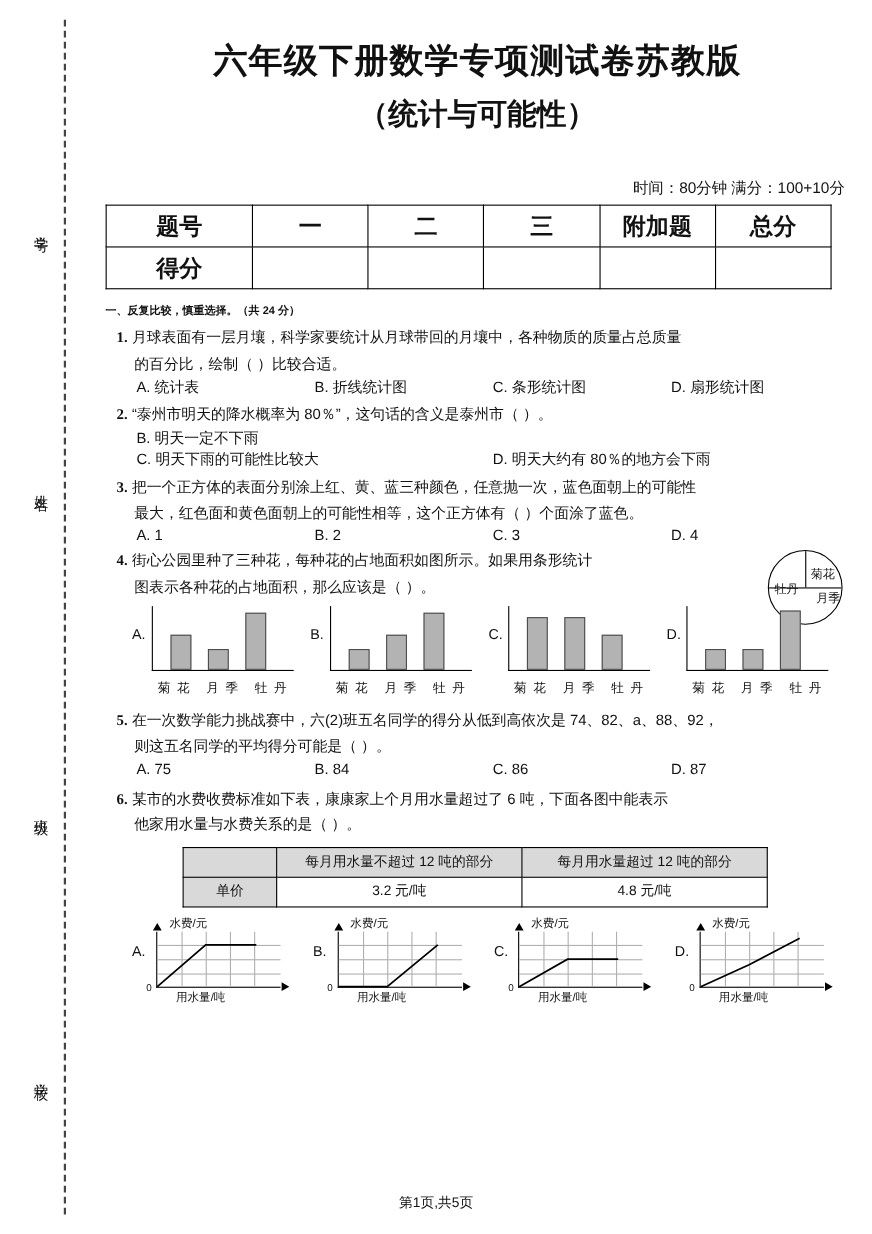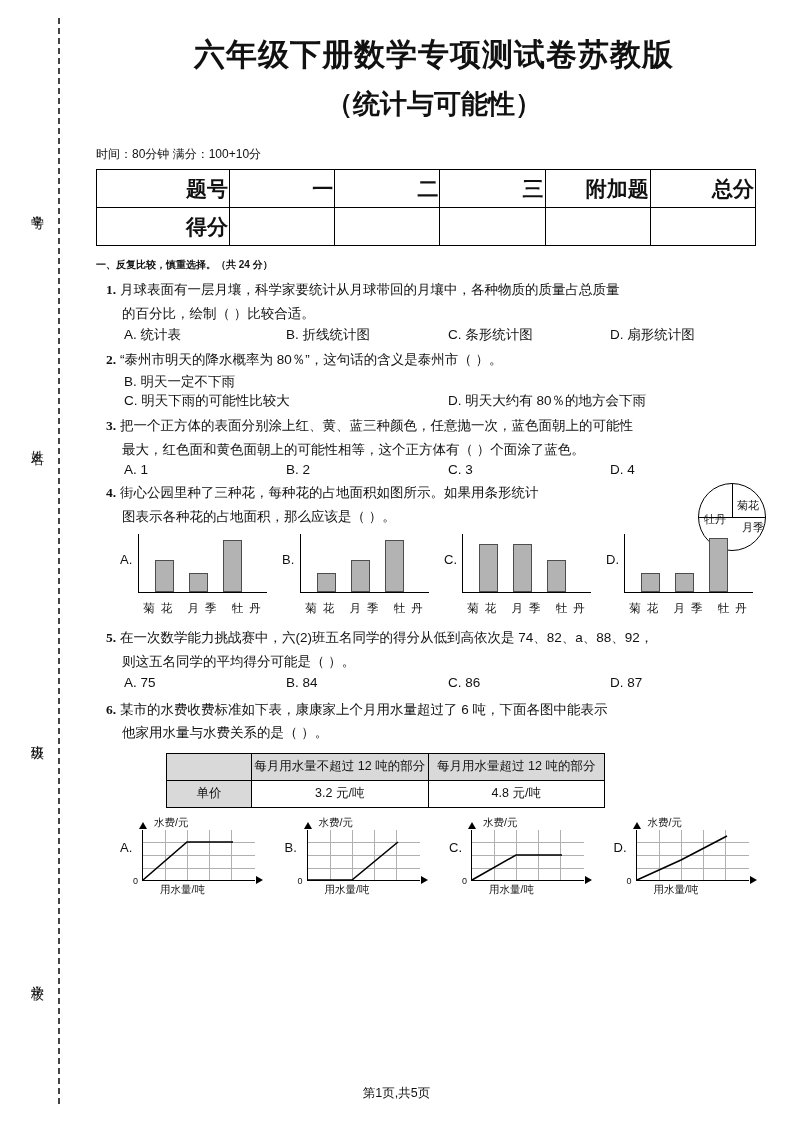--- a/index.html
+++ b/index.html
@@ -44,36 +44,37 @@
     font-family:"Liberation Sans","DejaVu Sans",sans-serif;
   }
   h2.subtitle{
     text-align:center;
     font-size:27px;
     font-weight:bold;
     margin:10px 0 0 0;
     font-family:"Liberation Sans","DejaVu Sans",sans-serif;
   }
   .meta{
-    font-size:12px;
-    margin-top:24px;
+    text-align:right;
+    font-size:14px;
+    margin-top:40px;
     padding-right:4px;
     font-family:"Liberation Sans","DejaVu Sans",sans-serif;
   }
 
   table.score{
     border-collapse:collapse;
     width:660px;
     margin-top:6px;
     table-layout:fixed;
   }
   table.score td{
     border:1.5px solid #000;
     height:35px;
-    text-align:right;
+    text-align:center;
     font-size:21px;
     font-weight:bold;
     font-family:"Liberation Sans","DejaVu Sans",sans-serif;
     margin-left:24px;
   }
   table.score td.head{width:130px;}
 
   .sec-title{
     font-size:10px;
     font-weight:bold;
@@ -127,21 +128,21 @@
     border-bottom:1.2px solid #000;
     margin-left:18px;
   }
   .axes .bar{position:absolute;bottom:0;width:17px;background:#b3b3b3;border:1px solid #4d4d4d;}
   .cap{font-size:11.5px;text-align:center;margin-left:12px;margin-top:8px;letter-spacing:6px;font-family:"Liberation Sans","DejaVu Sans",sans-serif;}
 
   
   table.fee{
     border-collapse:collapse;
     margin:8px 2px 0 70px;
-    width:439px;
+    width:532px;
     table-layout:fixed;
     font-family:"Liberation Sans","DejaVu Sans",sans-serif;
   }
   table.fee td{
     border:1px solid #000;
     text-align:center;
     font-size:12.5px;
     height:24px;
   }
   table.fee td.hdr{background:#d9d9d9;font-weight:normal;}

